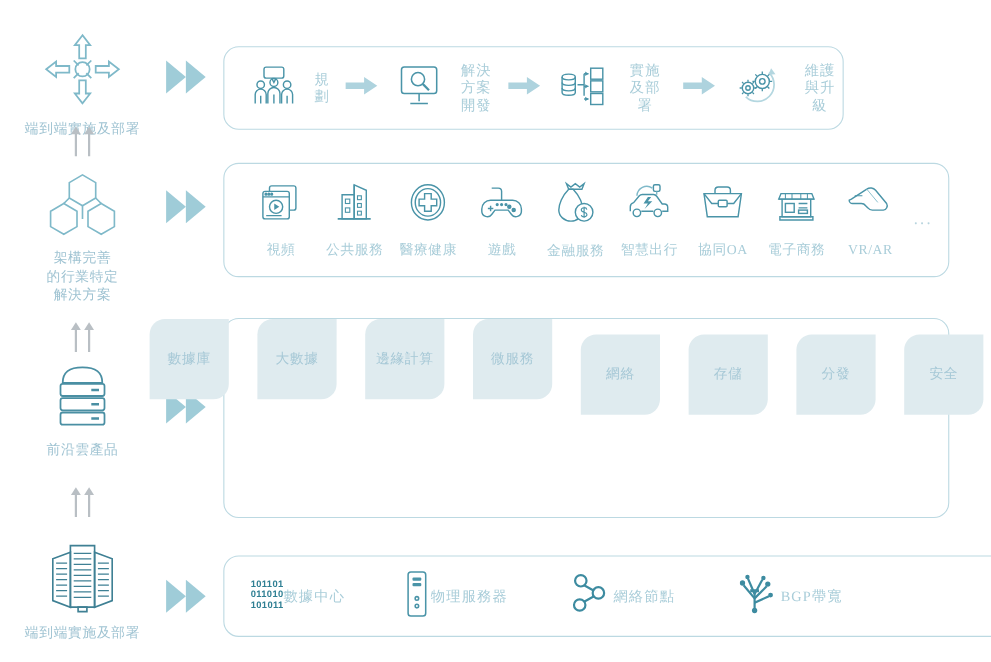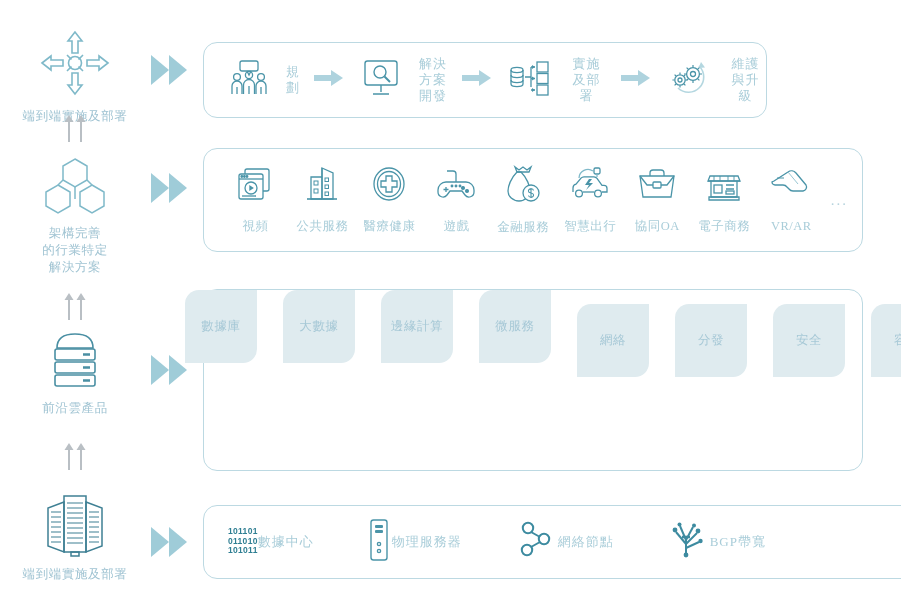--- a/index.html
+++ b/index.html
@@ -455,20 +455,21 @@
   <div class="panel" style="left:203px;top:289px;width:660px;height:182px;">
     <div class="tilegrid">
       <div class="tilerow">
         <div class="tile">數據庫</div>
         <div class="tile">大數據</div>
         <div class="tile">邊緣計算</div>
         <div class="tile">微服務</div>
       </div>
       <div class="tilerow">
         <div class="tile">網絡</div>
+        <div class="tile">存儲</div>
         <div class="tile">分發</div>
         <div class="tile">安全</div>
         <div class="tile">容器</div>
       </div>
     </div>
   </div>
 
   <div class="panel" style="left:203px;top:505px;width:794px;height:74px;">
     <div class="infra">
 

